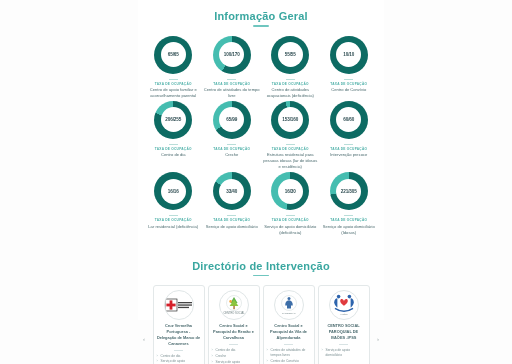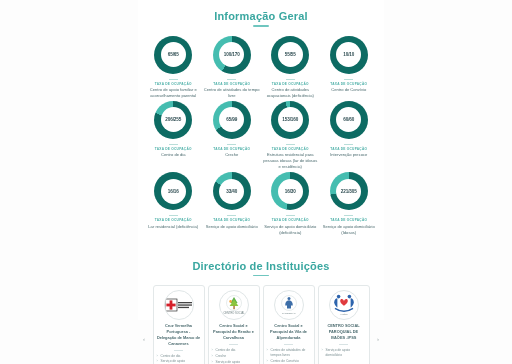--- a/index.html
+++ b/index.html
@@ -300,21 +300,21 @@
               </div>
             </div>
             <div class="cap-rule"></div>
             <div class="cap-top">TAXA DE OCUPAÇÃO</div>
             <div class="cap-label">Serviço de apoio domiciliário (Idosos)</div>
           </div>
         </div>
     </section>
 
     <section class="directory">
-      <div class="section-title">Directório de Instituições</div>
+      <div class="section-title">Directório de Intervenção</div>
       <div class="title-rule"></div>
 
       <div class="dir-row">
         <div class="arrow left">‹</div>
         <div id="inst-wrap" style="display:flex; gap:3px;">
             <div class="inst-card">
               <div class="logo-ring">
                 <svg width="28" height="14" viewBox="0 0 28 14">
                   <rect x="0" y="1" width="12" height="12" fill="#fff" stroke="#111" stroke-width="0.6"></rect>
                   <rect x="4.6" y="2.4" width="2.8" height="9.2" fill="#d5202a"></rect>

